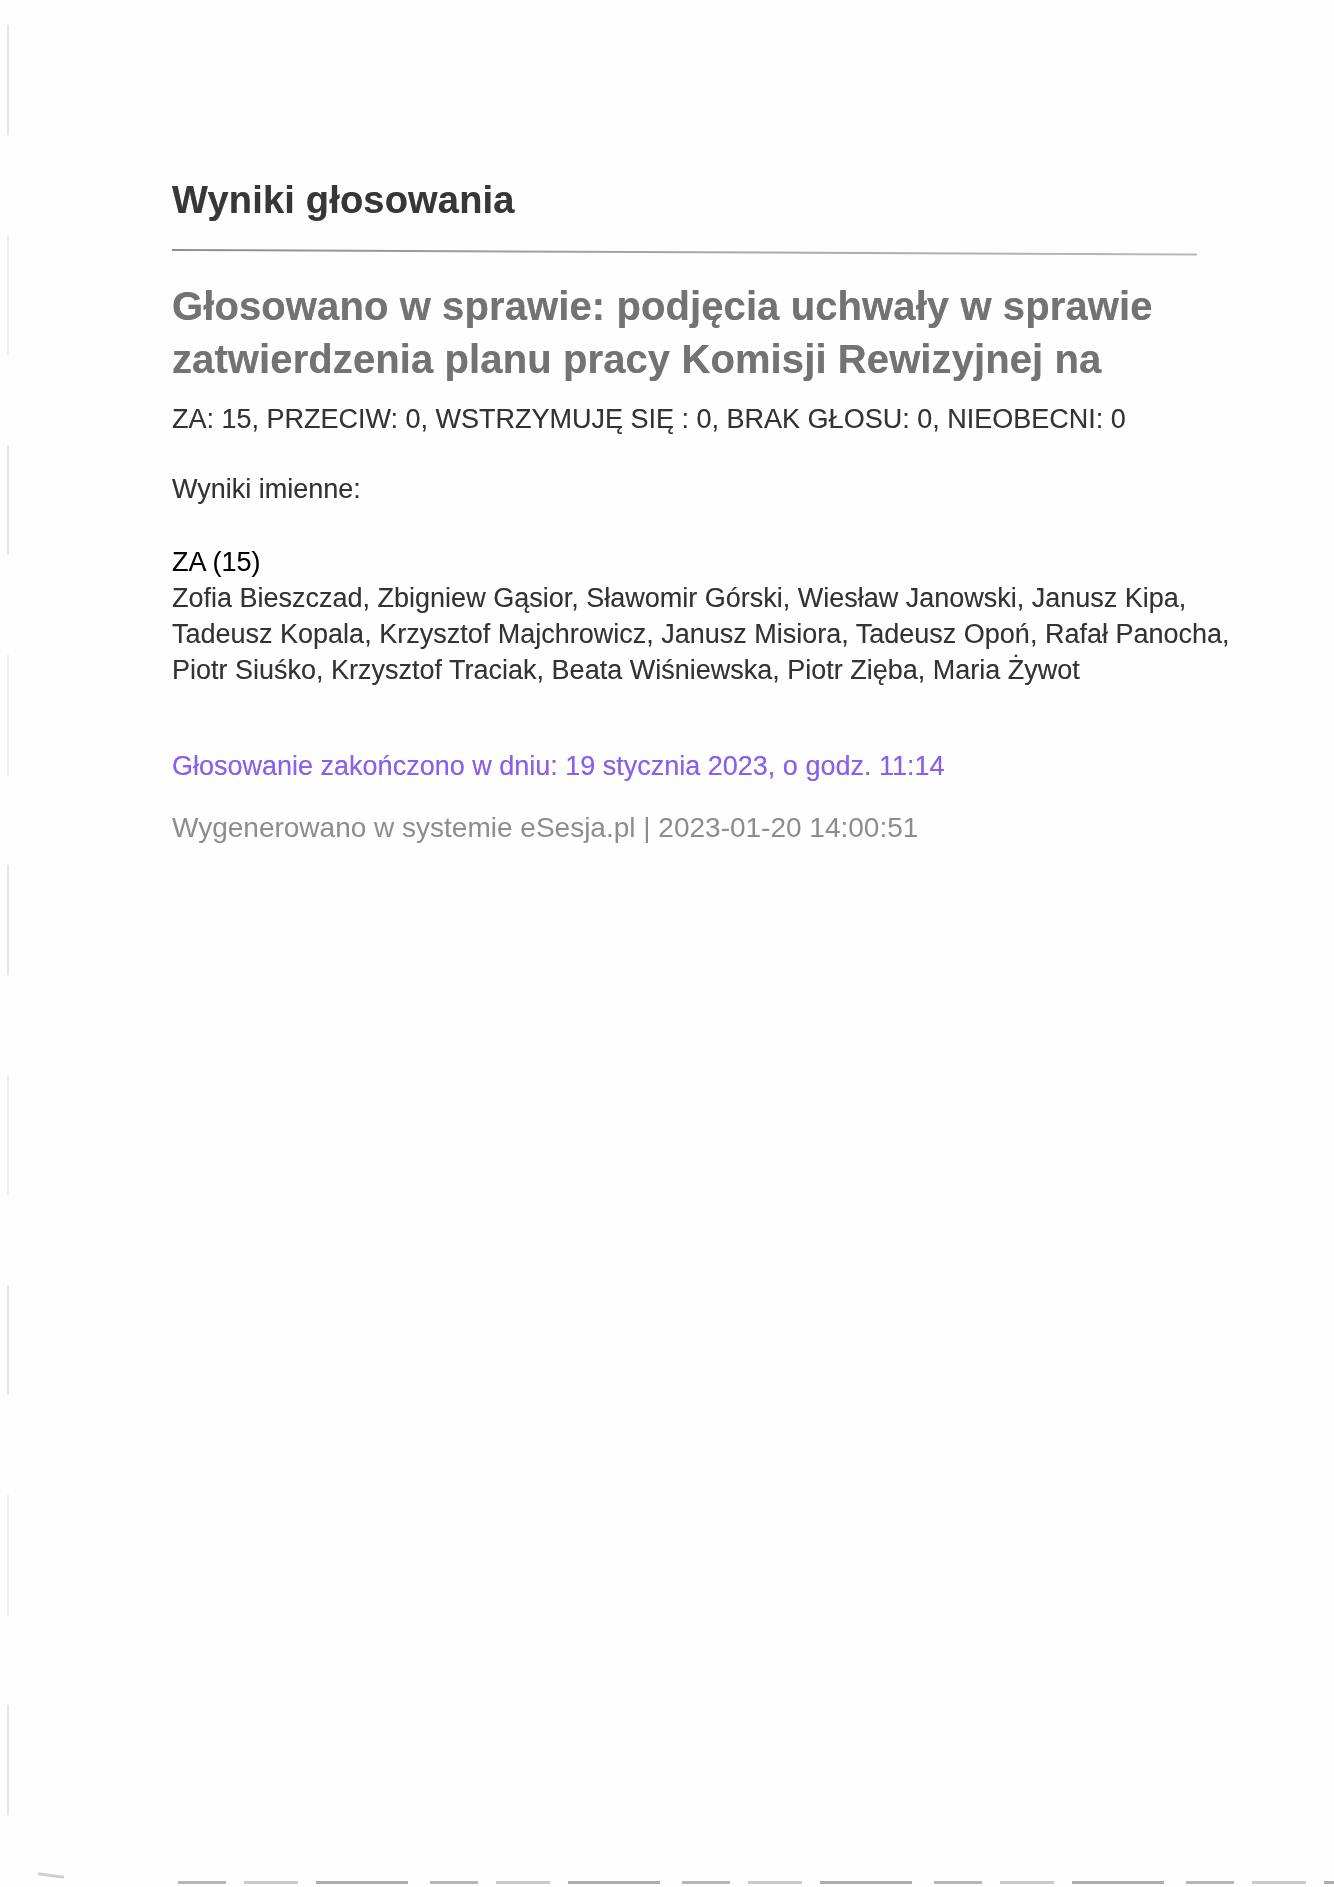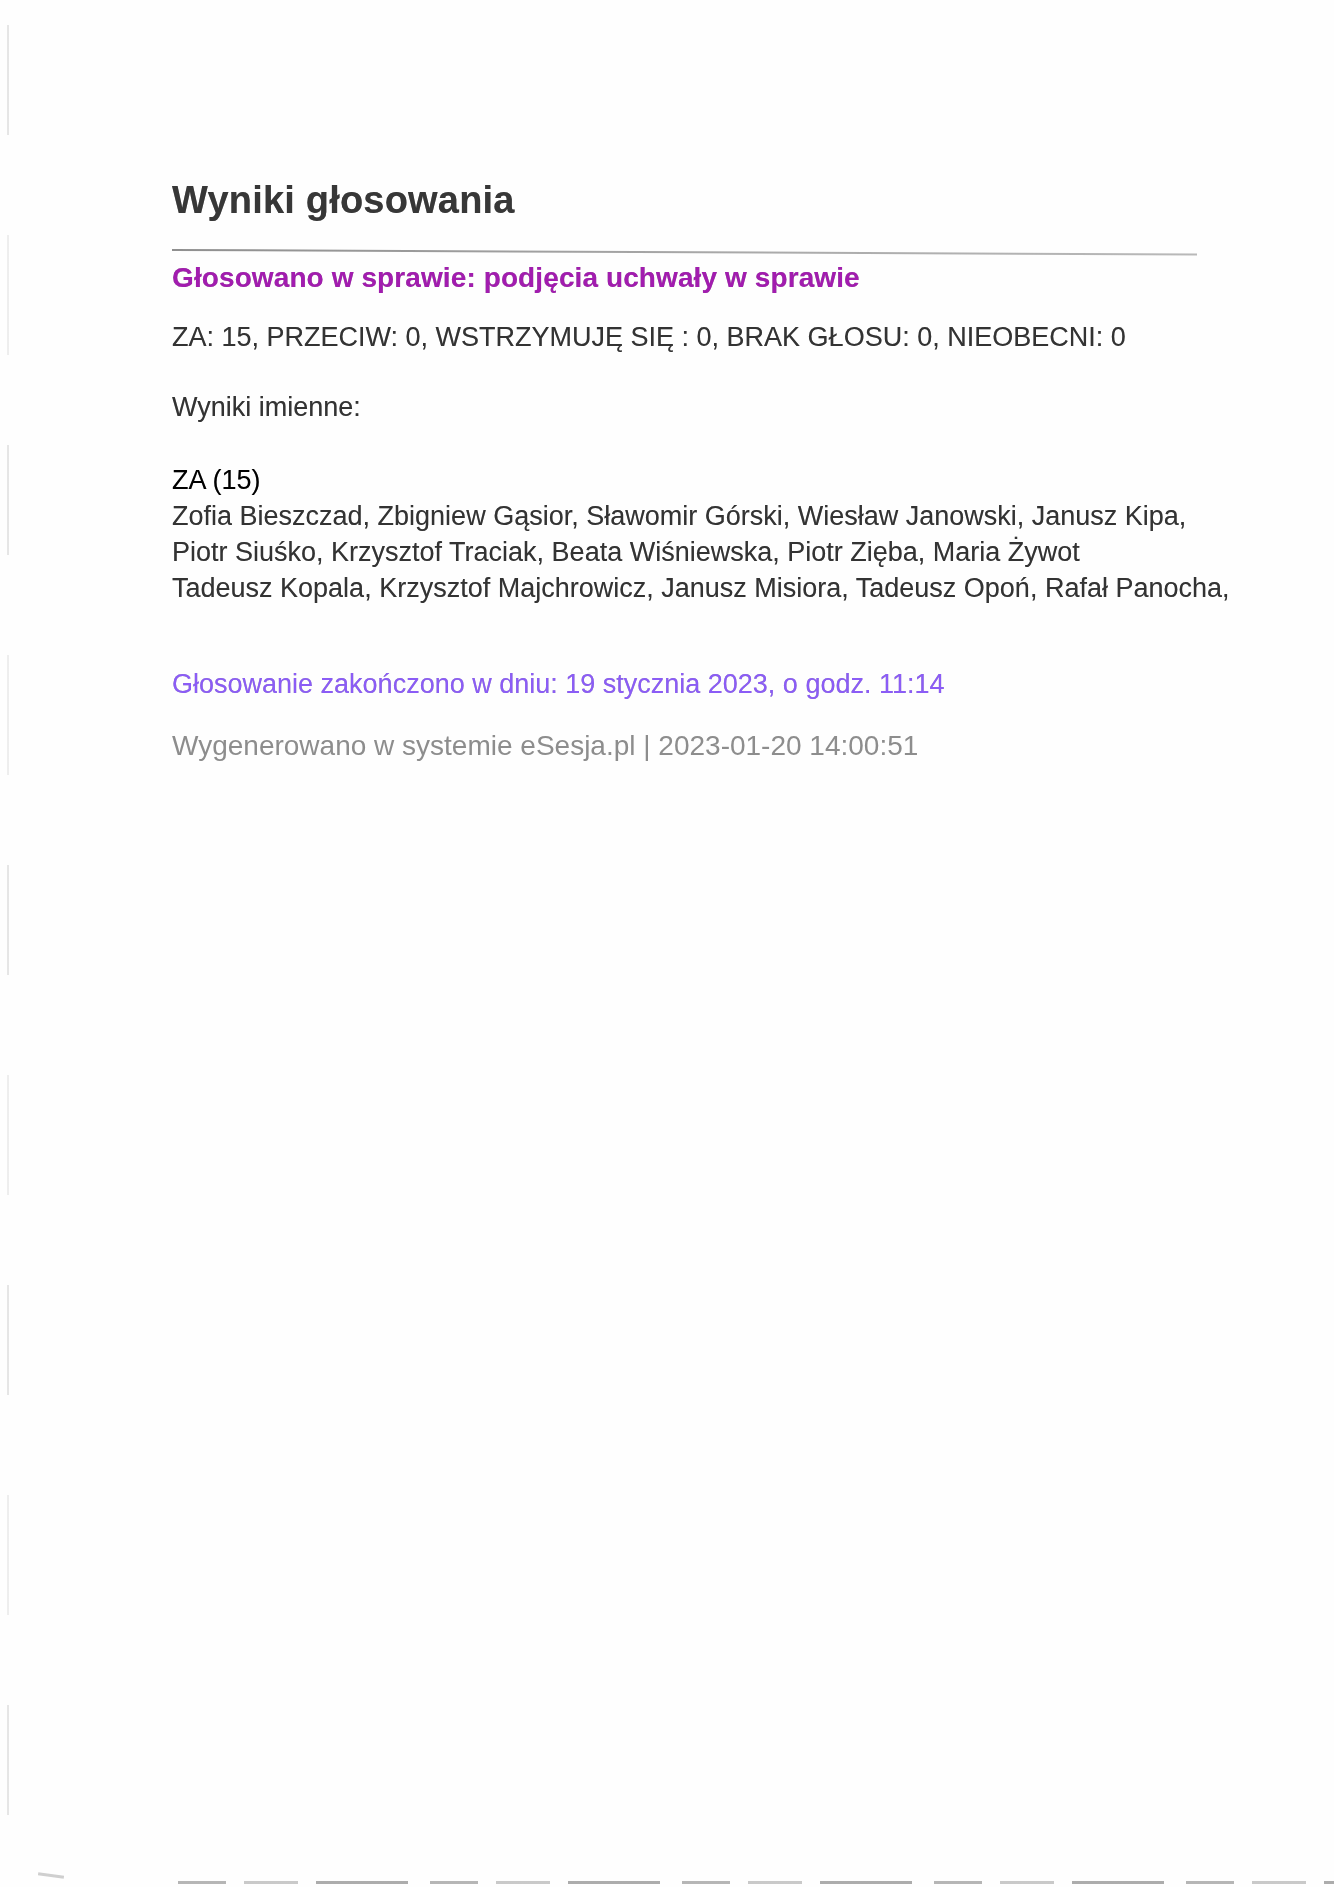--- a/index.html
+++ b/index.html
@@ -83,24 +83,25 @@
   .title-rule {
     margin-top: 26px;
     width: 1025px;
     height: 2px;
     background: linear-gradient(90deg, #8f8f8f 0%, #a9a9a9 55%, #b9b9b9 100%);
     transform: rotate(0.25deg);
     transform-origin: left center;
   }
 
   .question {
-    font-size: 28px;
+    margin-top: 29px;
+    font-size: 40px;
     line-height: 53px;
     font-weight: 700;
-    color: #a21caf;
+    color: #737373;
     letter-spacing: 0.1px;
     text-shadow: 0 0 0.5px rgba(40,40,40,0.45);
     white-space: nowrap;
   }
 
   .vote-summary {
     margin-top: 16px;
     font-size: 27px;
     line-height: 34px;
     color: #333333;
@@ -162,34 +163,35 @@
   <div class="scan-bottom-speck"></div>
 
   <div class="content">
 
     <h1 class="doc-title">Wyniki głosowania</h1>
 
     <div class="title-rule"></div>
 
     <div class="question">
       <div>Głosowano w sprawie: podjęcia uchwały w sprawie</div>
+      <div>zatwierdzenia planu pracy Komisji Rewizyjnej na</div>
     </div>
 
     <div class="vote-summary">ZA: 15, PRZECIW: 0, WSTRZYMUJĘ SIĘ : 0, BRAK GŁOSU: 0, NIEOBECNI: 0</div>
 
     <div>
       <span class="results-heading">Wyniki imienne:</span>
     </div>
 
     <div class="group-label">ZA (15)</div>
 
     <div class="names">
       <div>Zofia Bieszczad, Zbigniew Gąsior, Sławomir Górski, Wiesław Janowski, Janusz Kipa,</div>
+      <div>Tadeusz Kopala, Krzysztof Majchrowicz, Janusz Misiora, Tadeusz Opoń, Rafał Panocha,</div>
       <div>Piotr Siuśko, Krzysztof Traciak, Beata Wiśniewska, Piotr Zięba, Maria Żywot</div>
-      <div>Tadeusz Kopala, Krzysztof Majchrowicz, Janusz Misiora, Tadeusz Opoń, Rafał Panocha,</div>
     </div>
 
     <div class="closing-line">Głosowanie zakończono w dniu: 19 stycznia 2023, o godz. 11:14</div>
 
     <div class="generated-line">Wygenerowano w systemie eSesja.pl | 2023-01-20 14:00:51</div>
 
   </div>
 </div>
 
 </body></html>

